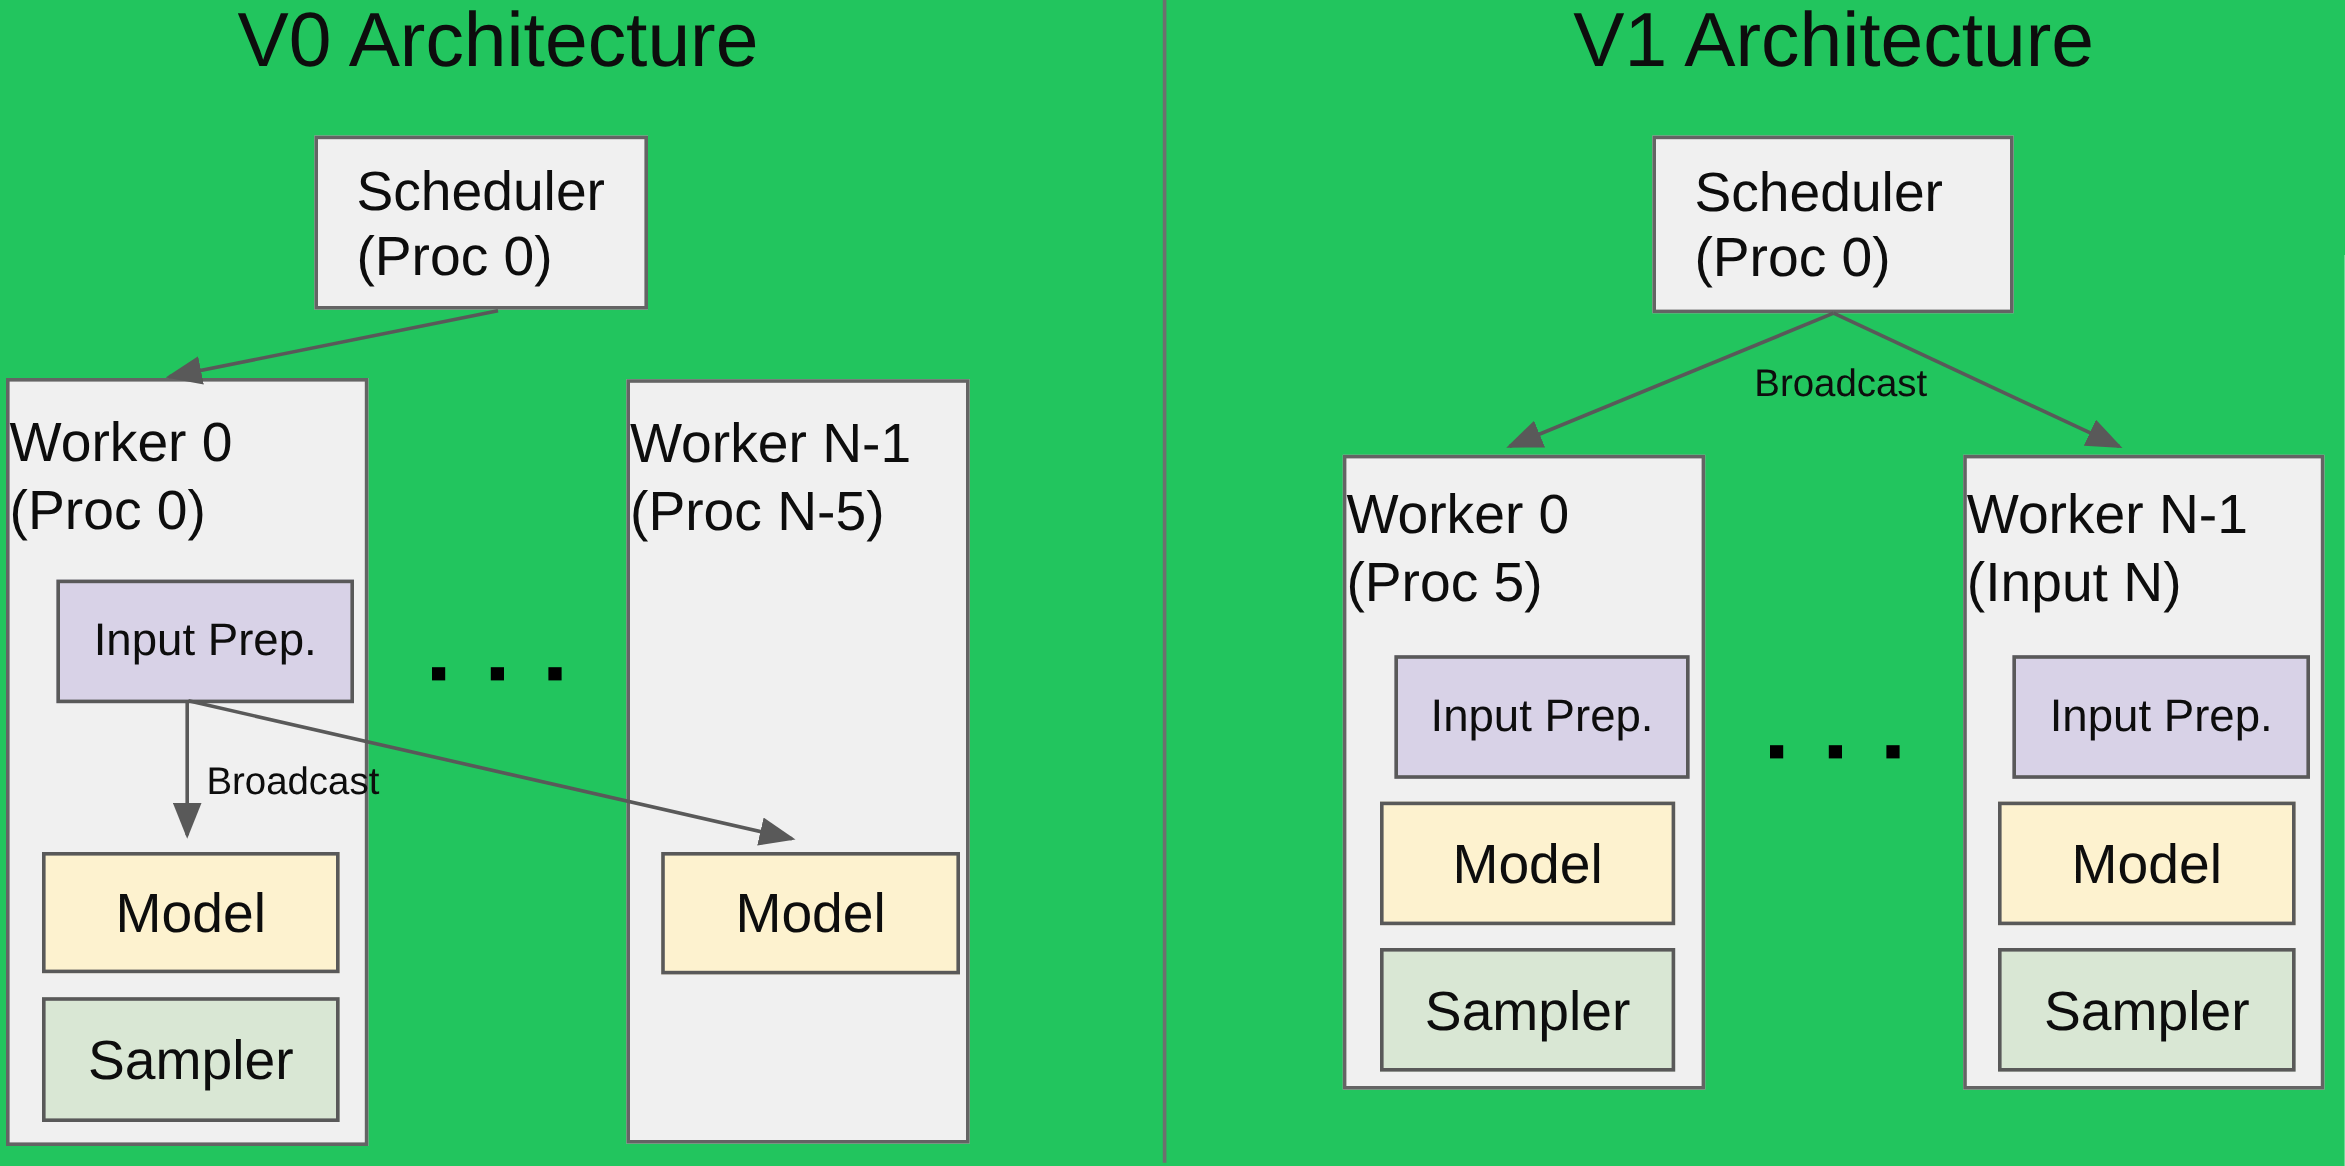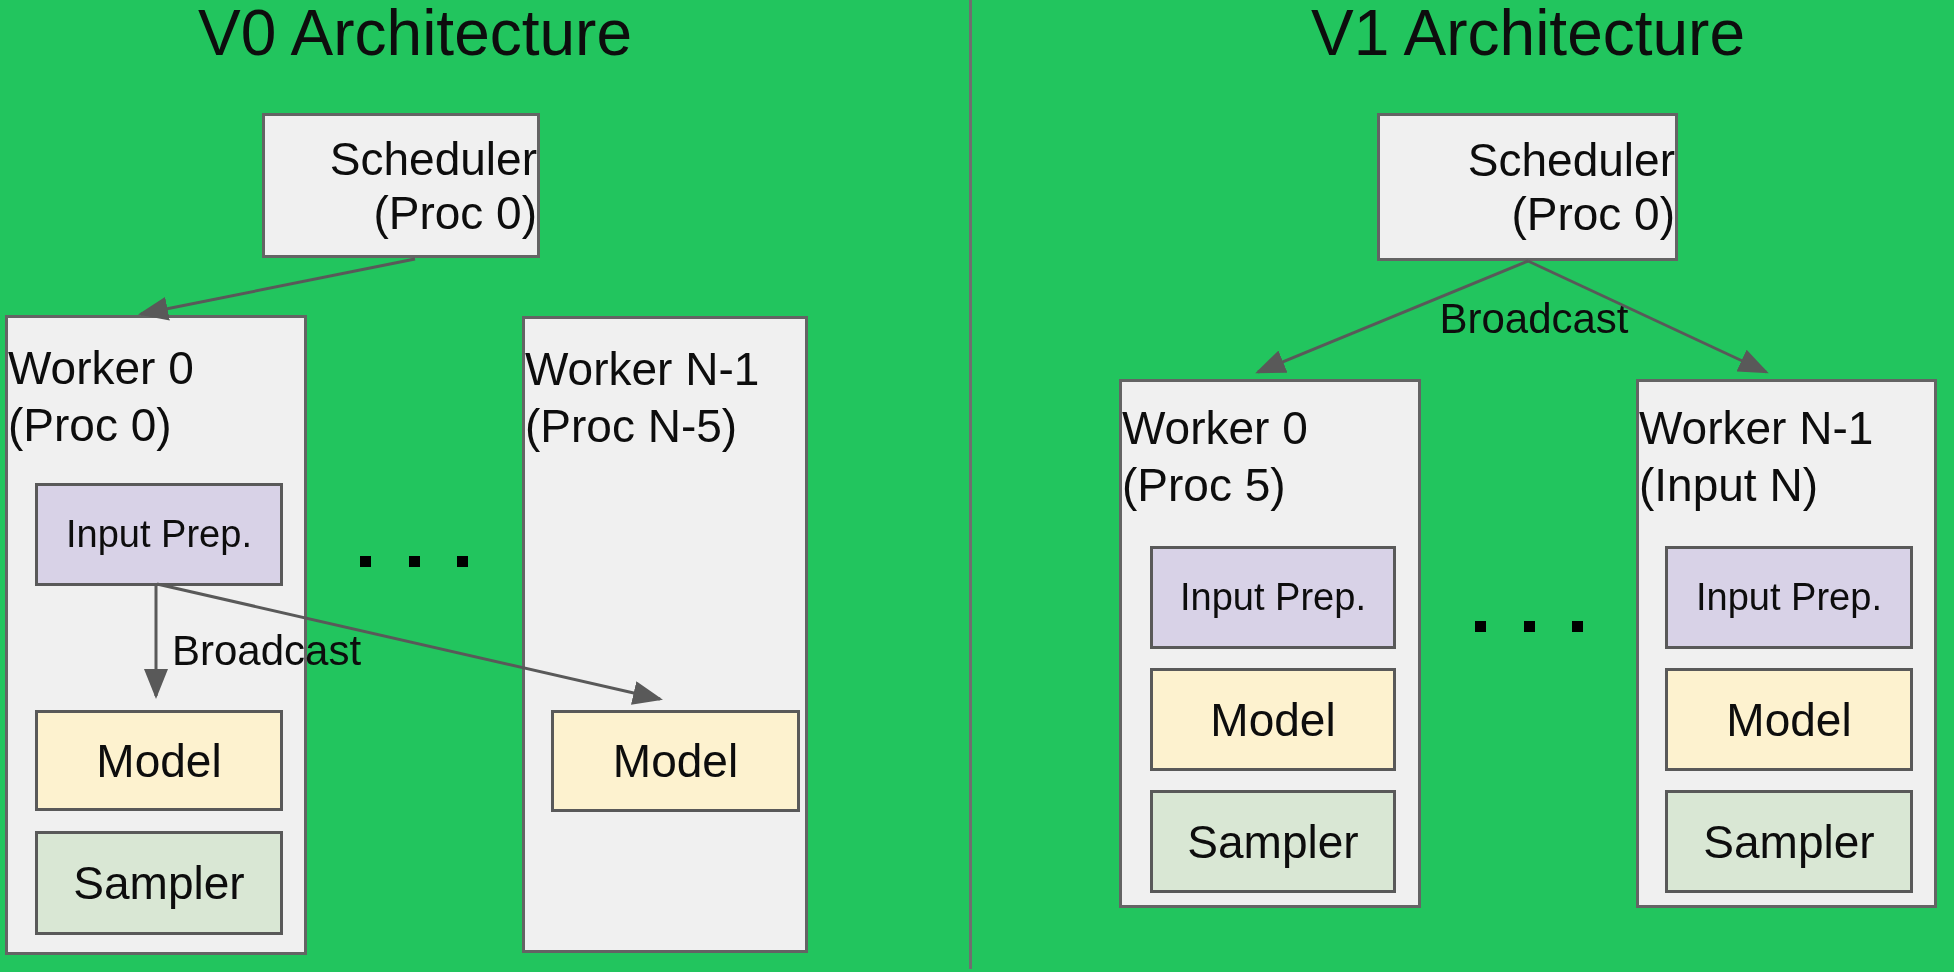--- a/index.html
+++ b/index.html
@@ -8,37 +8,37 @@
     font-family:"Liberation Sans","DejaVu Sans",sans-serif;color:#0d0d0d;
   }
   .abs{position:absolute;box-sizing:border-box;}
   .panel-title{
     font-size:64px;line-height:74px;text-align:center;white-space:nowrap;
   }
   .outer-box{
     background:#f0f0f0;border:3px solid #646464;
   }
   .scheduler{
-    display:flex;flex-direction:column;align-items:flex-end;justify-content:center;
+    display:flex;flex-direction:column;align-items:flex-start;justify-content:center;
     font-size:46px;line-height:54px;text-align:center;padding-left:32px;
   }
   .worker{padding-top:22px;}
   .worker-title{
     font-size:46px;line-height:57px;white-space:nowrap;
   }
   .sub-box{
     border:3px solid #595959;display:flex;align-items:center;justify-content:center;
     text-align:center;white-space:nowrap;
   }
   .fill-input{background:#d8d2e7;}
   .fill-model{background:#fdf2cf;}
   .fill-sampler{background:#d9e7d4;}
-  .sub-label-sm{font-size:38px;}
+  .sub-label-sm{font-size:38px;margin-left:12px;}
   .sub-label{font-size:46px;}
-  .broadcast{font-size:42px;line-height:44px;white-space:nowrap;}
+  .broadcast{font-size:32px;line-height:44px;white-space:nowrap;}
   .dots{
     display:flex;justify-content:space-between;align-items:center;
   }
   .dot{width:11px;height:11px;background:#000000;}
   .divider{background:#6f6f6f;}
   svg.overlay{position:absolute;left:0;top:0;pointer-events:none;}
   svg.overlay line{stroke:#595959;stroke-width:3;}
 </style>
 </head>
 <body>

